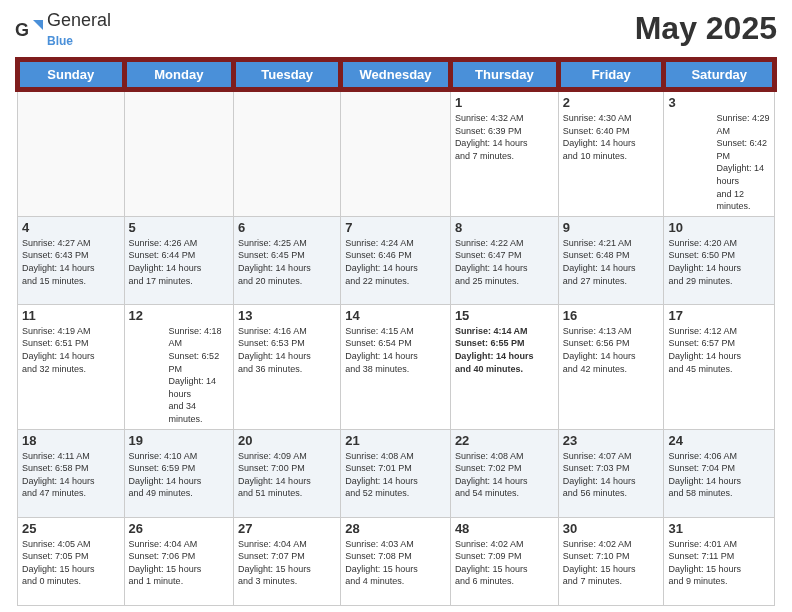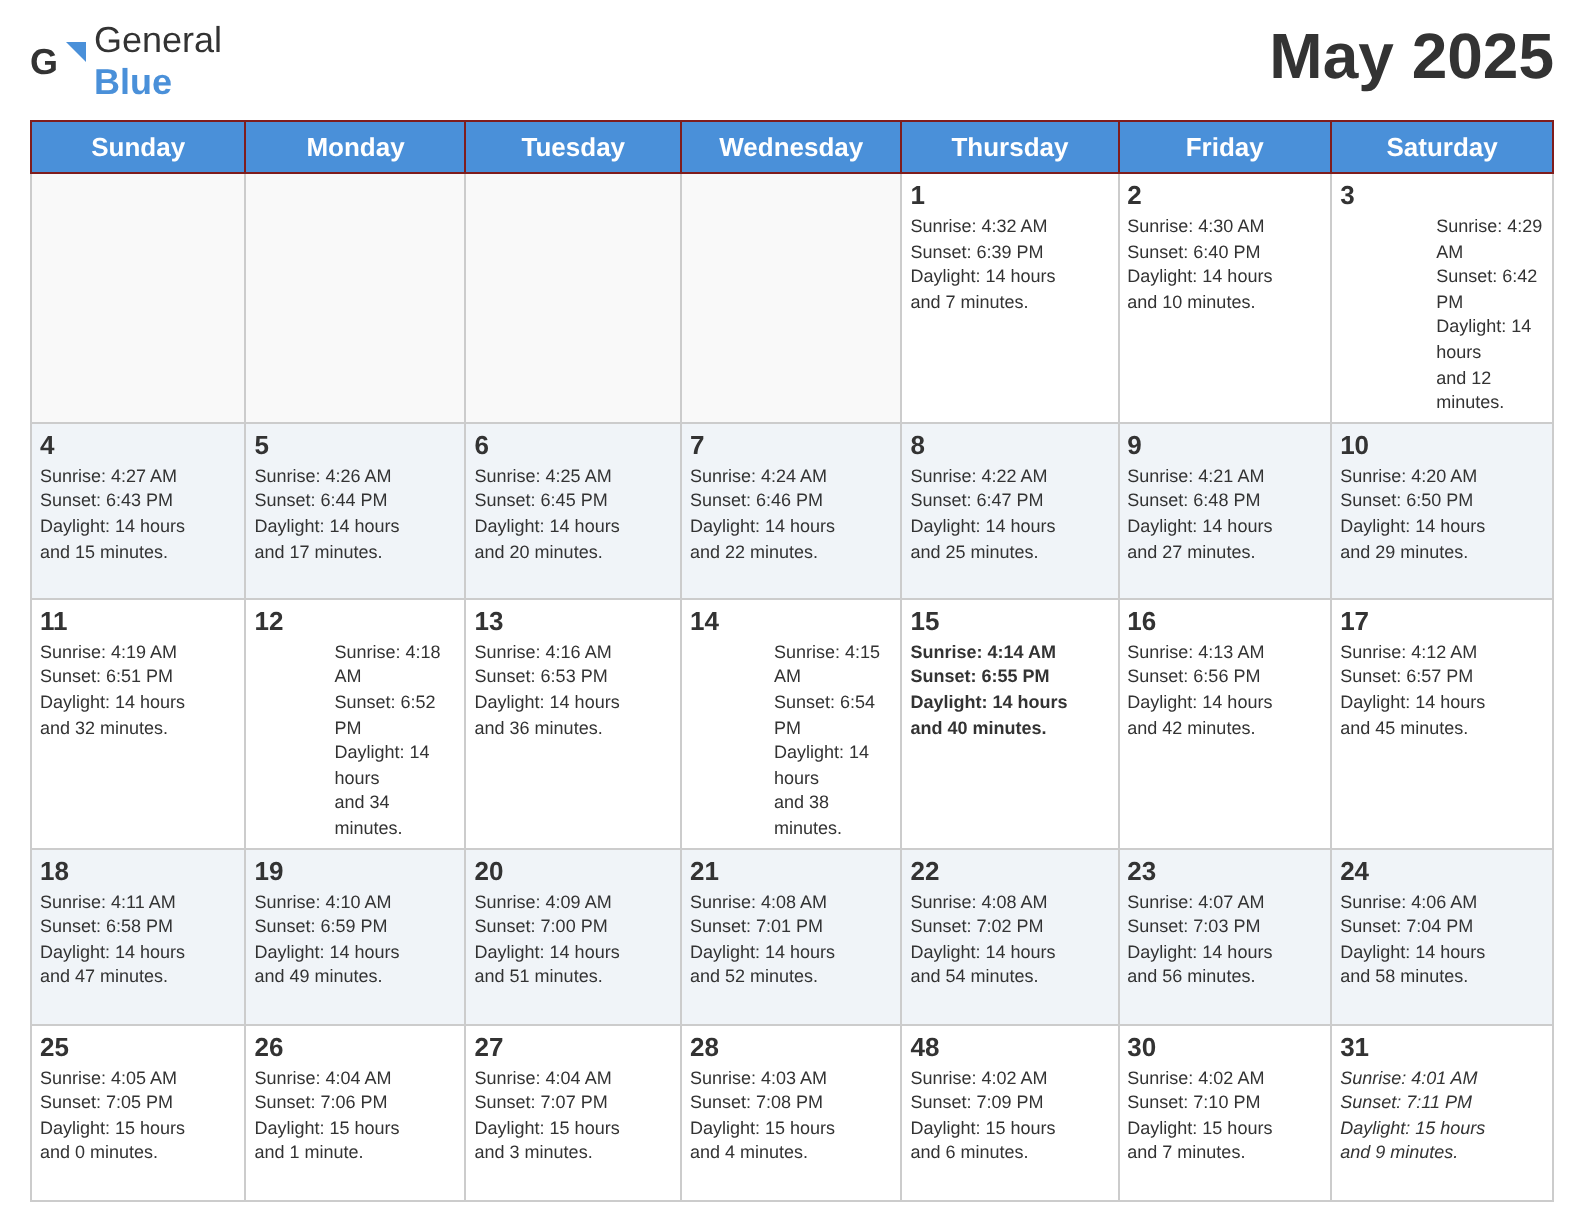--- a/index.html
+++ b/index.html
@@ -45,21 +45,21 @@
     .calendar {
       width: 100%;
       border-collapse: collapse;
     }
     .calendar th {
       background: #4a90d9;
       color: #fff;
       text-align: center;
       padding: 5px 4px;
       font-size: 13px;
-      border: 1px solid #7f1d1d;
+      border: 5px solid #7f1d1d;
     }
     .calendar td {
       border: 1px solid #ccc;
       vertical-align: top;
       padding: 3px 4px;
       width: 113px;
       height: 88px;
       font-size: 9.5px;
       color: #333;
       background: #fff;
@@ -94,21 +94,21 @@
 
 <div class="page">
   <div class="header">
     <div class="logo">
       <svg class="logo-icon" viewBox="0 0 28 28" xmlns="http://www.w3.org/2000/svg">
         <text x="0" y="20" font-size="18" font-weight="bold" fill="#333">G</text>
         <polygon points="18,4 28,4 28,14" fill="#4a90d9"></polygon>
       </svg>
       <div>
         <span style="font-size:18px;font-weight:normal;color:#333;">General</span><br>
-        <span style="font-size:18px;font-weight:bold;color:#4a90d9;">Blue</span>
+        <span style="font-size:12px;font-weight:bold;color:#4a90d9;">Blue</span>
       </div>
     </div>
     <div class="title-block">
       <div class="month-year">May 2025</div>
     </div>
   </div>
 
   <table class="calendar">
     <thead>
       <tr>
@@ -217,21 +217,21 @@
           </td>
           <td>
             <span class="day-number">13</span>
             <div class="day-info" style="white-space: pre-line;">Sunrise: 4:16 AM
 Sunset: 6:53 PM
 Daylight: 14 hours
 and 36 minutes.</div>
           </td>
           <td>
             <span class="day-number">14</span>
-            <div class="day-info" style="white-space: pre-line; margin-left: 42px;">Sunrise: 4:15 AM
+            <div class="day-info" style="white-space: pre-line;">Sunrise: 4:15 AM
 Sunset: 6:54 PM
 Daylight: 14 hours
 and 38 minutes.</div>
           </td>
           <td>
             <span class="day-number">15</span>
             <div class="day-info" style="white-space: pre-line; font-weight: bold;">Sunrise: 4:14 AM
 Sunset: 6:55 PM
 Daylight: 14 hours
 and 40 minutes.</div>
@@ -340,21 +340,21 @@
           </td>
           <td>
             <span class="day-number">30</span>
             <div class="day-info" style="white-space: pre-line;">Sunrise: 4:02 AM
 Sunset: 7:10 PM
 Daylight: 15 hours
 and 7 minutes.</div>
           </td>
           <td>
             <span class="day-number">31</span>
-            <div class="day-info" style="white-space: pre-line; font-style: italic;">Sunrise: 4:01 AM
+            <div class="day-info" style="white-space: pre-line;">Sunrise: 4:01 AM
 Sunset: 7:11 PM
 Daylight: 15 hours
 and 9 minutes.</div>
           </td>
         </tr>
       </tbody>
   </table>
 
   <div class="footer-note">
     <span>Daylight hours</span>

